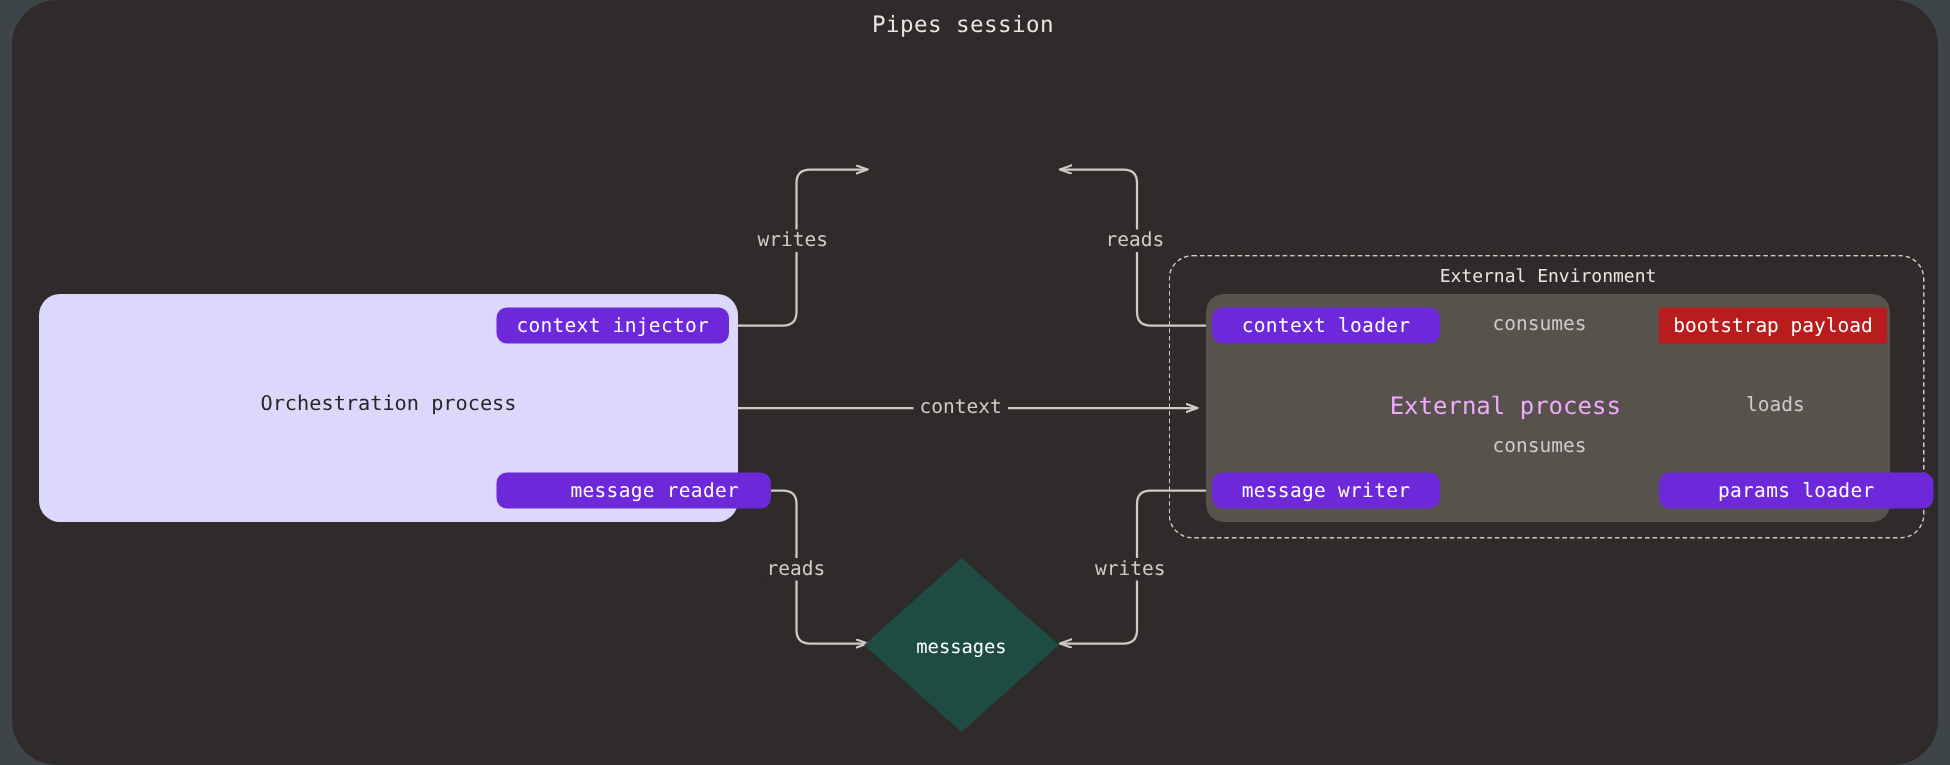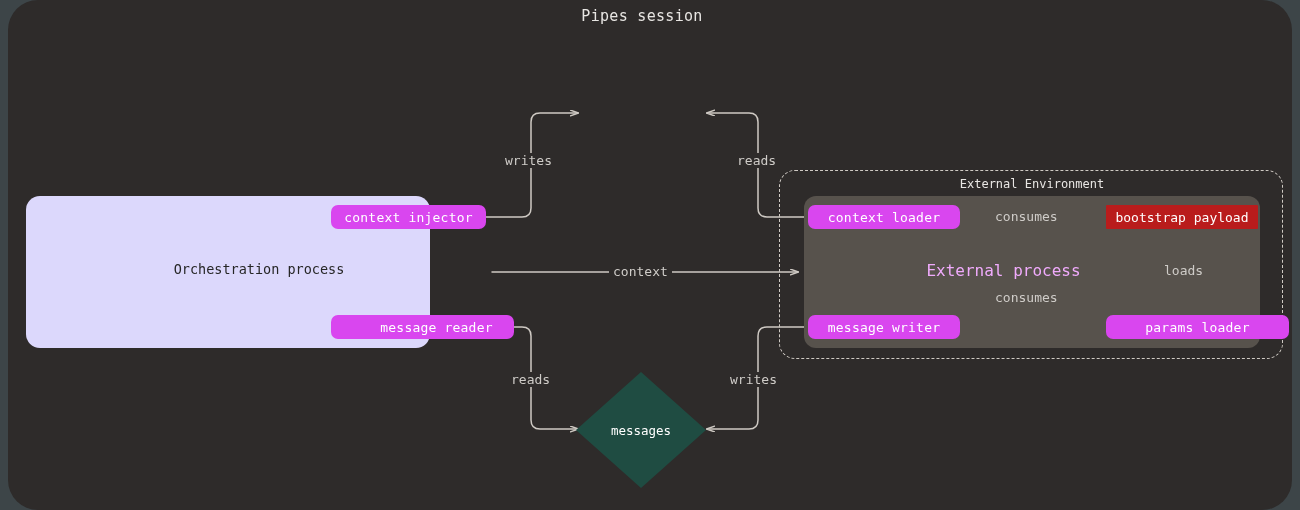--- a/index.html
+++ b/index.html
@@ -50,38 +50,38 @@
     width: 1300px;
     height: 510px;
     pointer-events: none;
   }
 
   
   #orchestration-process {
     position: absolute;
     left: 26px;
     top: 196px;
-    width: 404px;
+    width: 466px;
     height: 152px;
     background: #dcd8fc;
     border-radius: 14px;
   }
   #orchestration-label {
     position: absolute;
     left: 0;
     top: 65px;
     width: 466px;
     text-align: center;
     color: #262626;
     font-size: 13.5px;
   }
 
   .pill {
     position: absolute;
-    background: #d946ef;
+    background: #6d28d9;
     color: #ffffff;
     border-radius: 7px;
     font-size: 13px;
     display: flex;
     align-items: center;
     justify-content: center;
     letter-spacing: 0.2px;
   }
 
   #context-injector {

